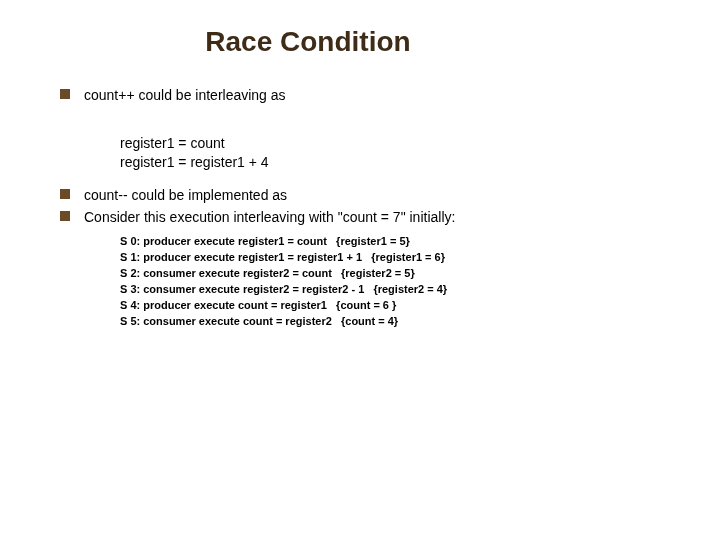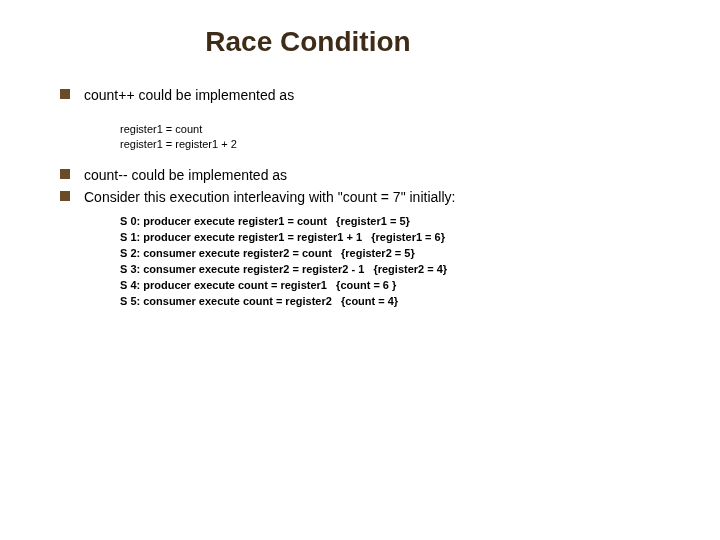--- a/index.html
+++ b/index.html
@@ -36,48 +36,48 @@
     background: #6b4a28;
     flex: 0 0 10px;
     margin-top: 3px;
     margin-right: 14px;
   }
   .bullet-text {
     font-size: 14px;
     line-height: 1.3;
   }
   .code-block {
-    font-size: 11px;
+    font-size: 14px;
     line-height: 1.35;
-    margin: 18px 0 14px 60px;
+    margin: 30px 0 14px 60px;
   }
   .code-line { display: block; }
   .steps {
     font-size: 11px;
     font-weight: bold;
     line-height: 1.45;
     margin: 8px 0 0 60px;
   }
   .step-line { display: block; white-space: pre; }
 </style>
 </head>
 <body>
 
 <div class="slide">
 
   <div class="title">Race Condition</div>
 
   <div class="bullet-row">
     <div class="bullet-box"></div>
-    <div class="bullet-text">count++ could be implemented as</div>
+    <div class="bullet-text">count++ could be interleaving as</div>
   </div>
 
   <div class="code-block">
     <span class="code-line">register1 = count</span>
-    <span class="code-line">register1 = register1 + 2</span>
+    <span class="code-line">register1 = register1 + 4</span>
   </div>
 
   <div class="bullet-row">
     <div class="bullet-box"></div>
     <div class="bullet-text">count-- could be implemented as</div>
   </div>
 
 
   <div class="bullet-row">
     <div class="bullet-box"></div>

